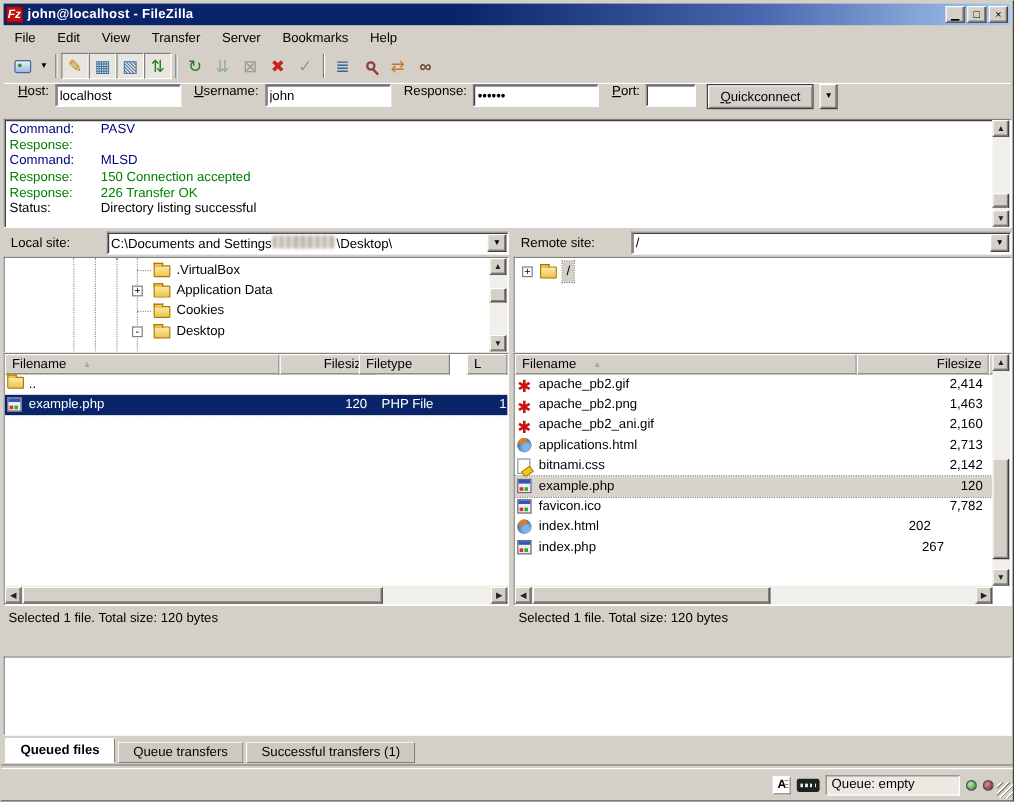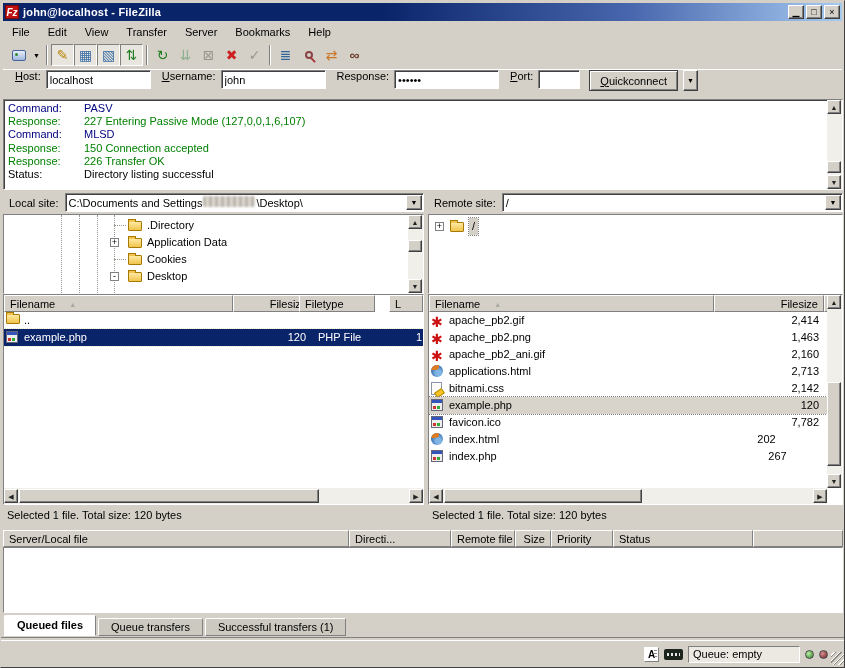--- a/index.html
+++ b/index.html
@@ -63,21 +63,21 @@
 
   
   .vscroll { position:absolute; width:15px; background:#f1efe9; }
   .hscroll { position:absolute; height:16px; background:#f1efe9; }
   .sb-btn { position:absolute; width:14px; height:14px; font-size:7px; line-height:13px; text-align:center; color:#222; }
   .sb-thumb { position:absolute; background:#d4d0c8; }
 
   
   .sitebar { position:absolute; height:21px; display:flex; align-items:center; }
   .combo { height:19px; background:#fff; border:1px solid; border-color:#808080 #fff #fff #808080; box-shadow:inset 1px 1px 0 #404040;
-           display:flex; align-items:center; padding-left:3px; position:relative; flex:1; }
+           display:flex; align-items:center; padding-left:3px; position:relative; flex:1;margin-left:24px; }
   .combo-btn { position:absolute; right:1px; top:1px; width:16px; height:15px; font-size:7px; text-align:center; line-height:14px; }
   .redacted { display:inline-block; width:52px; height:11px; margin:0 1px; border-radius:2px;
               background:repeating-linear-gradient(90deg,#b8b4ac 0 3px,#dedad2 3px 6px); filter:blur(1.2px); }
 
   
   .tree { position:absolute; top:213px; height:80px; background:#fff;
           border:1px solid; border-color:#808080 #fff #fff #808080; overflow:hidden; }
   .guide { position:absolute; top:0; bottom:0; border-left:1px dotted #9a968e; }
   .trow { position:absolute; height:17px; line-height:17px; left:0; right:0; }
   .exp { position:absolute; width:9px; height:9px; top:4px; background:#fff; border:1px solid #808080;
@@ -231,21 +231,20 @@
   </div>
 
   <div class="log">
     <div style="padding-top:2px; padding-right:16px">
       <div class="log-line command">
           <span class="llabel">Command:</span>
           <span>PASV</span>
         </div>
       <div class="log-line response">
           <span class="llabel">Response:</span>
-          <span>227 Entering Passive Mode (127,0,0,1,6,107)</span>
         </div>
       <div class="log-line command">
           <span class="llabel">Command:</span>
           <span>MLSD</span>
         </div>
       <div class="log-line response">
           <span class="llabel">Response:</span>
           <span>150 Connection accepted</span>
         </div>
       <div class="log-line response">
@@ -281,21 +280,21 @@
   </div>
 
   <div class="tree" style="left:2px; width:421px">
     <div class="guide" style="left:57px"></div>
     <div class="guide" style="left:75px"></div>
     <div class="guide" style="left:93px"></div>
     <div class="guide" style="left:110px"></div>
     <div class="trow" style="top:2px">
       <span class="hcon" style="left:110px; width:12px"></span>
       <span class="ico-folder" style="left:124px; top:4px"></span>
-      <span class="tlabel" style="left:143px">.Directory</span>
+      <span class="tlabel" style="left:143px">.VirtualBox</span>
     </div>
     <div class="trow" style="top:19px">
       <span class="exp" style="left:106px">+</span>
       <span class="ico-folder" style="left:124px; top:4px"></span>
       <span class="tlabel" style="left:143px">Application Data</span>
     </div>
     <div class="trow" style="top:36px">
       <span class="hcon" style="left:110px; width:12px"></span>
       <span class="ico-folder" style="left:124px; top:4px"></span>
       <span class="tlabel" style="left:143px">Cookies</span>
@@ -406,29 +405,20 @@
     <div class="hscroll" style="left:0; right:15px; bottom:0">
       <span class="sb-btn raised" style="left:0; top:1px">◀</span>
       <span class="sb-thumb raised" style="left:15px; top:1px; width:198px; height:14px"></span>
       <span class="sb-btn raised" style="right:0; top:1px">▶</span>
     </div>
   </div>
 
   <div class="statusline" style="left:6px">Selected 1 file. Total size: 120 bytes</div>
   <div class="statusline" style="left:431px">Selected 1 file. Total size: 120 bytes</div>
 
-  <div class="qheader">
-    <span class="hcell" style="left:0; width:346px">Server/Local file</span>
-    <span class="hcell" style="left:346px; width:102px">Directi...</span>
-    <span class="hcell" style="left:448px; width:64px">Remote file</span>
-    <span class="hcell num" style="left:512px; width:36px">Size</span>
-    <span class="hcell" style="left:548px; width:62px">Priority</span>
-    <span class="hcell" style="left:610px; width:140px">Status</span>
-    <span class="hcell" style="left:750px; width:90px"></span>
-  </div>
   <div class="qbody"></div>
   <div class="qtabs">
     <span class="tab active">Queued files</span>
     <span class="tab">Queue transfers</span>
     <span class="tab">Successful transfers (1)</span>
   </div>
 
   <div class="statusbar">
     <span class="sb-ascii">A</span>
     <span class="sb-badge"></span>

